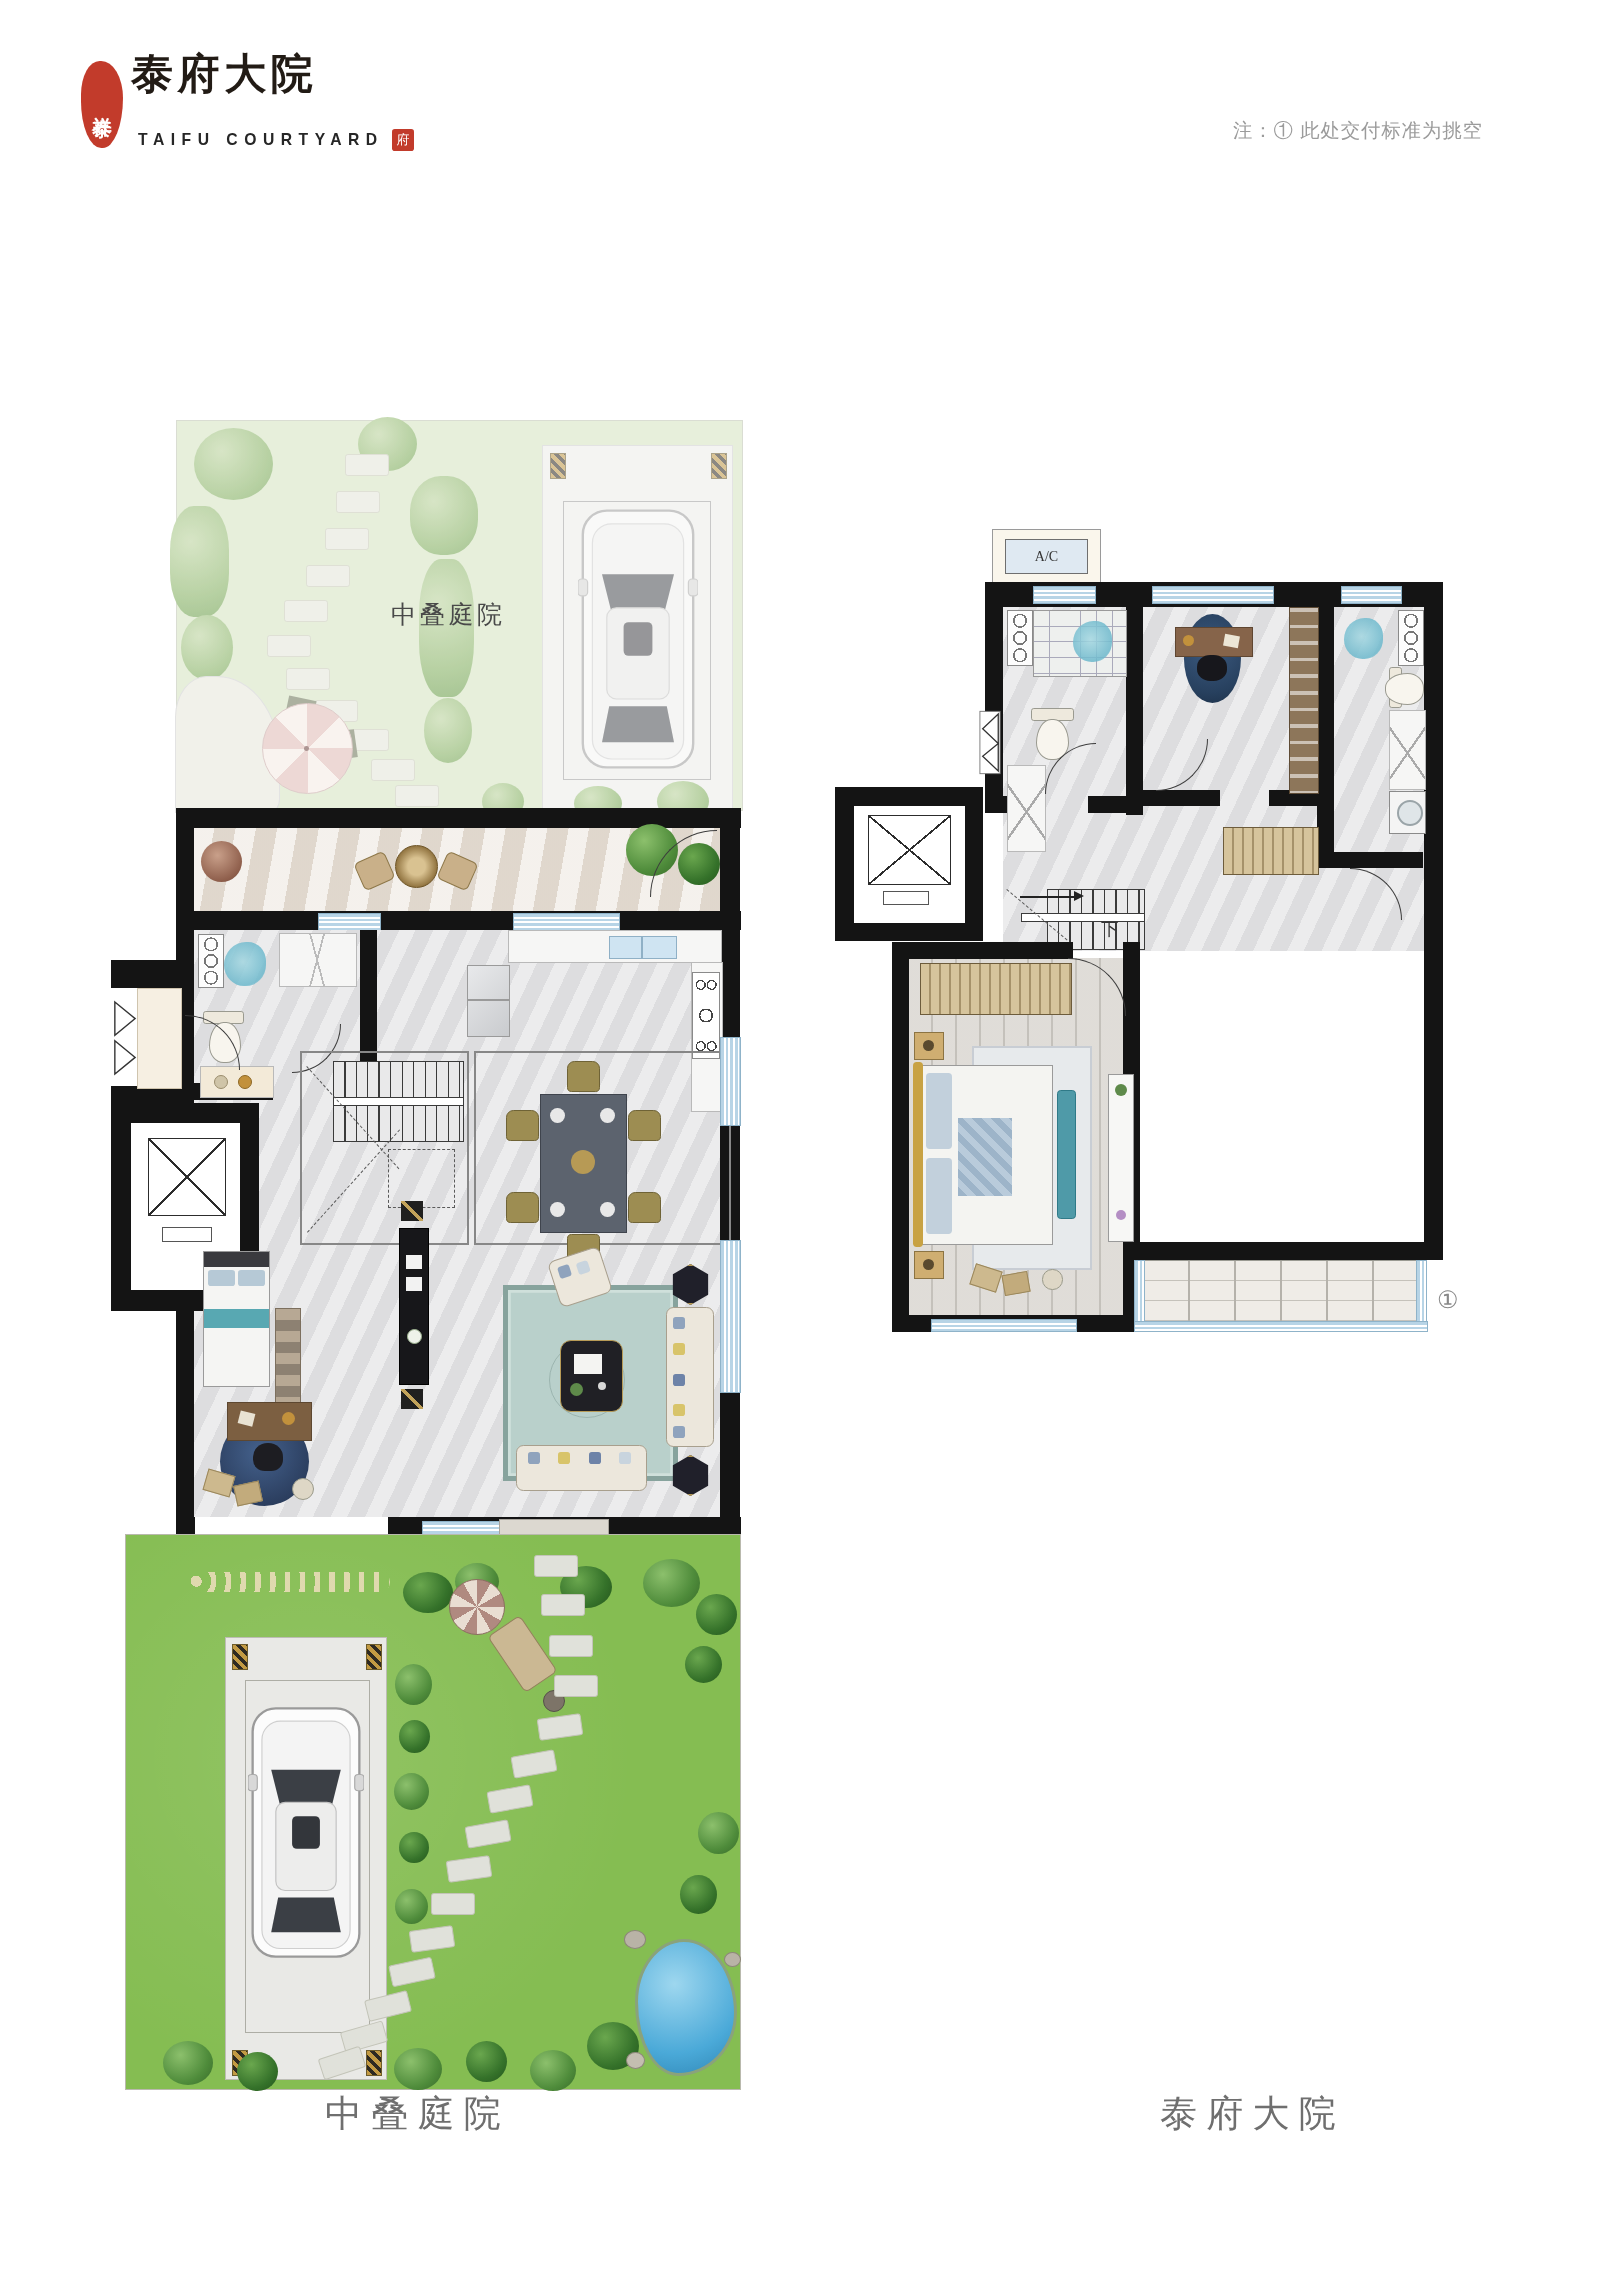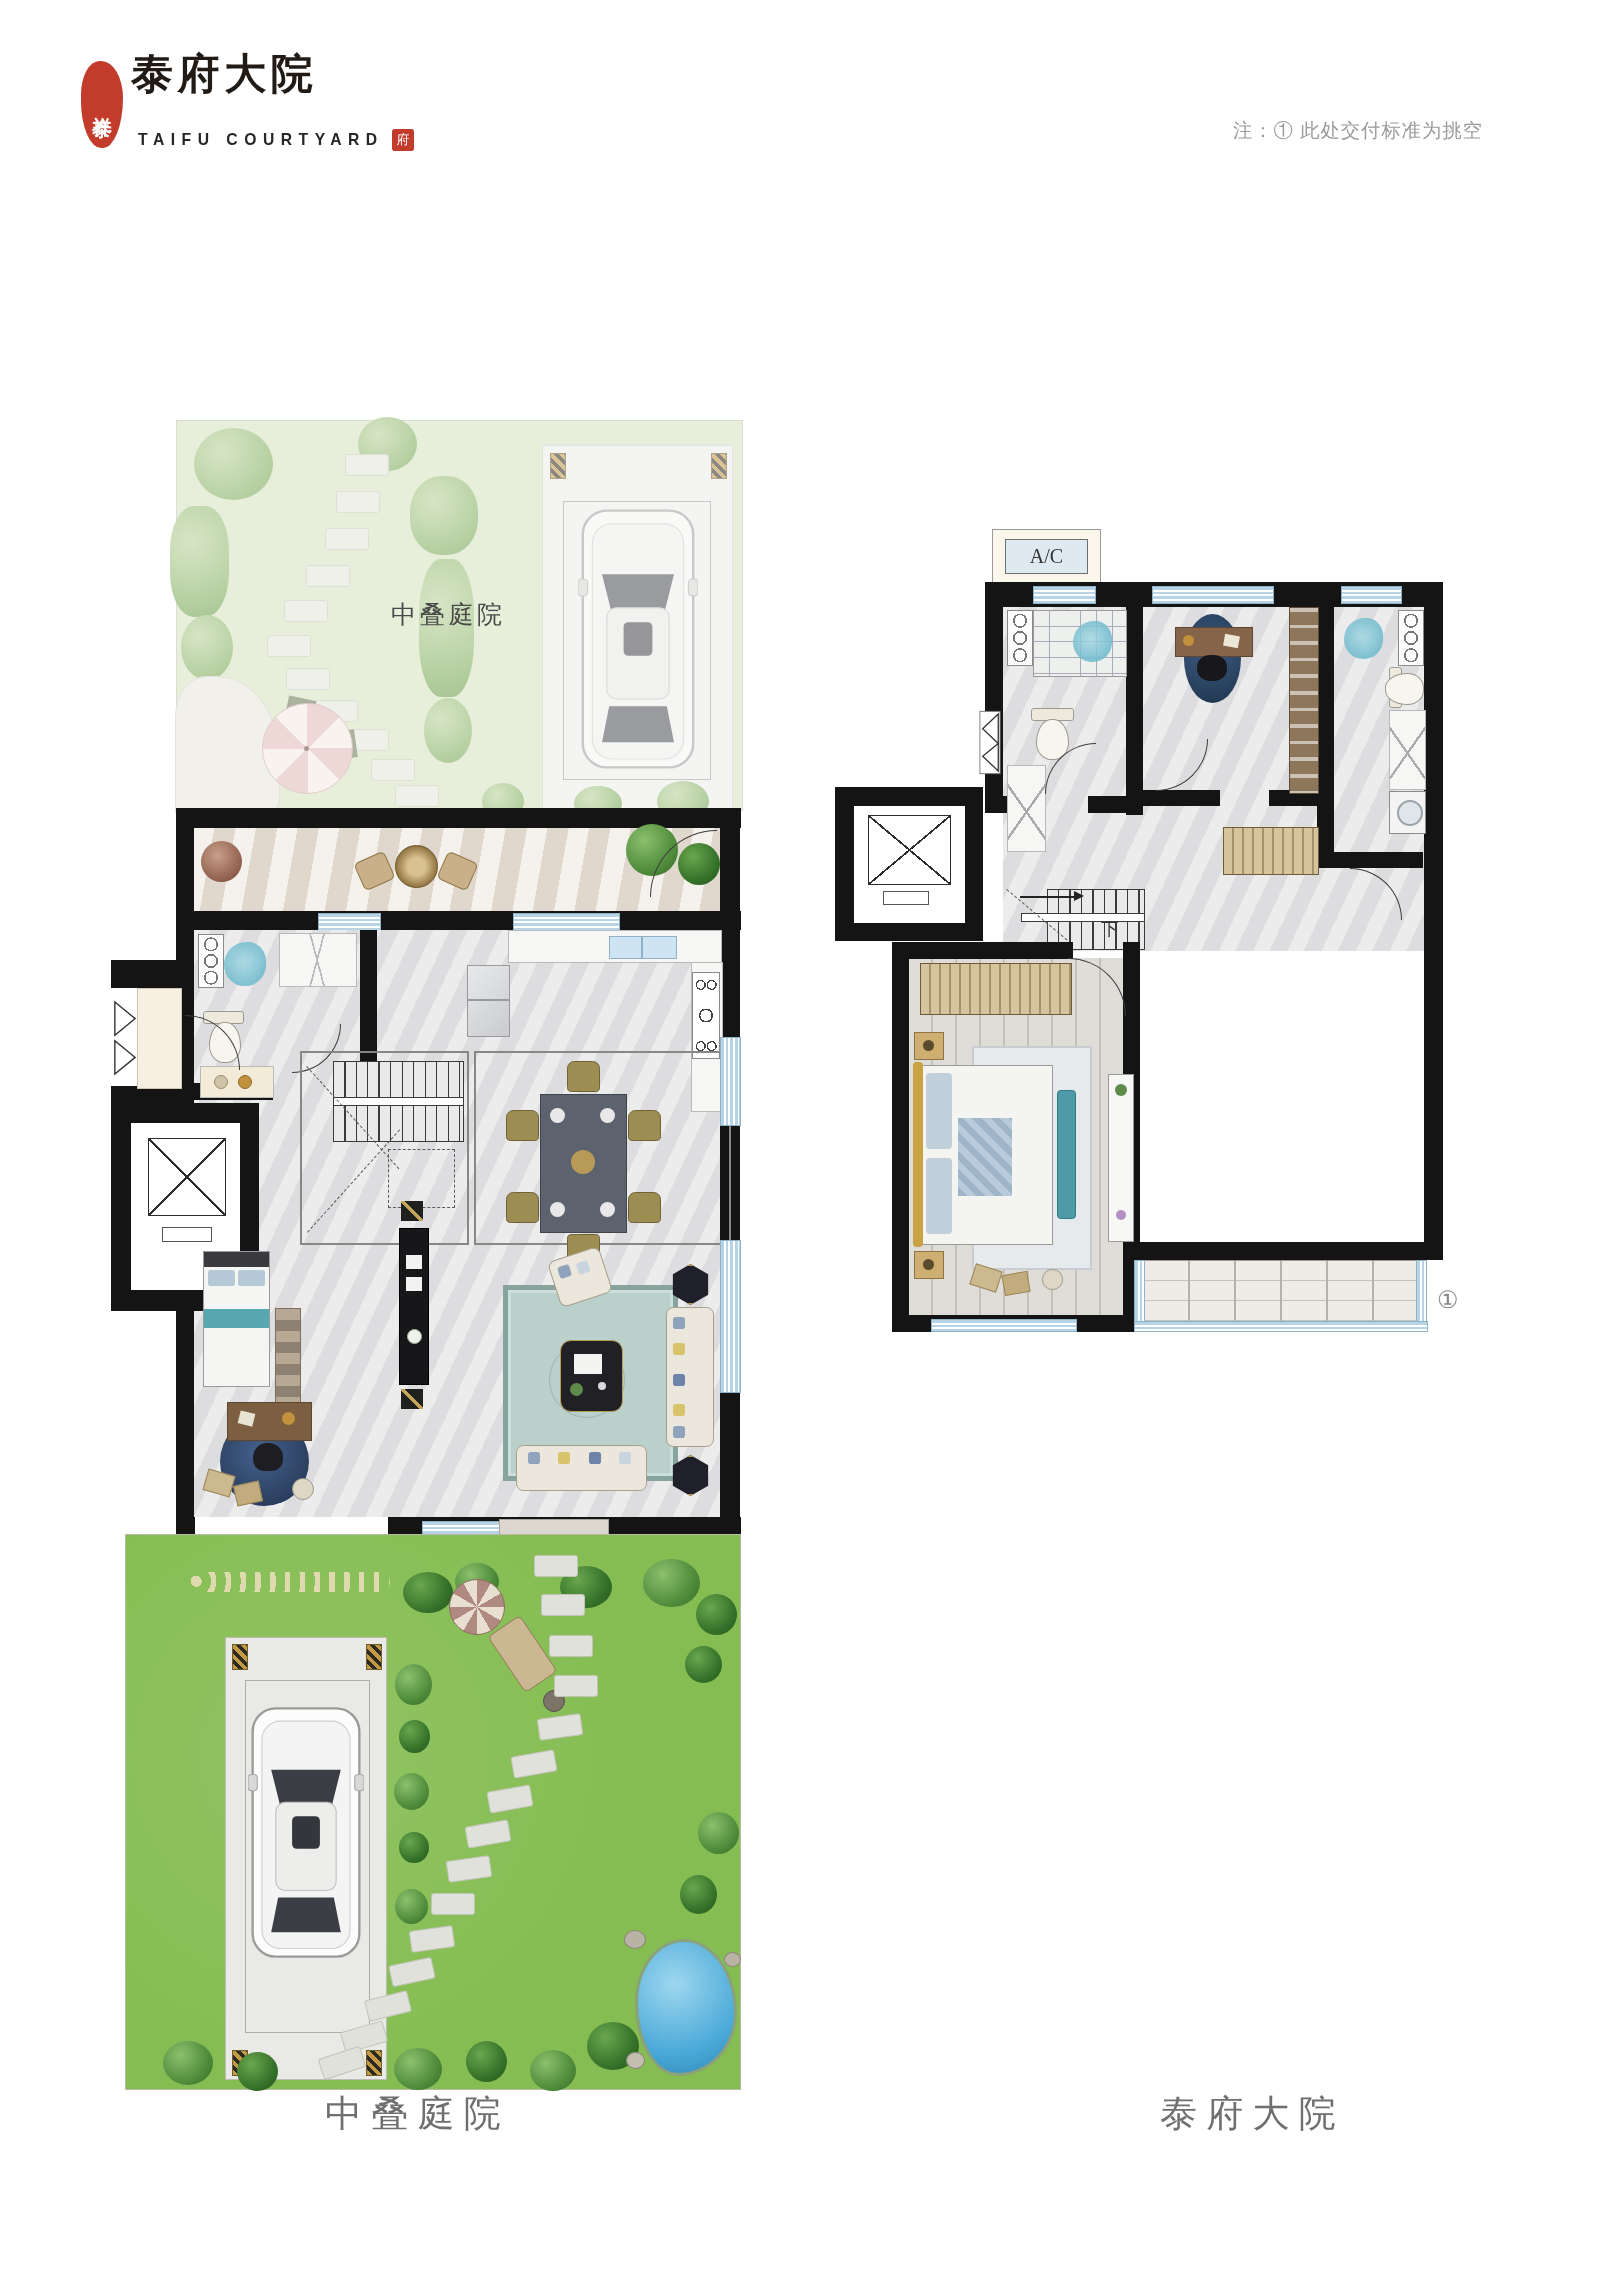--- a/index.html
+++ b/index.html
@@ -335,21 +335,21 @@
       <div class="abs" style="left:598px;top:417px;width:14.8px;height:13px;border-radius:50%;background:#b9b3a6;border:0.9px solid #8d8779;"></div>
     </div>
   </div>
 
   <div class="caption" style="left:279px;top:2089px;">中叠庭院</div>
 
   <div class="abs" style="left:835px;top:529px;width:637px;height:812px;">
 
     <div class="abs" style="left:157px;top:0;width:107px;height:54px;background:#faf6ec;border:0.9px solid #9a9a9a;">
       <div class="abs" style="left:12px;top:9.2px;width:81px;height:33px;background:#dfe9f2;border:1.4px solid #6f6f6f;display:flex;align-items:center;justify-content:center;">
-        <span style="font-family:'Liberation Serif',serif;font-size:20px;color:#333;">A/C</span>
+        <span style="font-family:'Liberation Serif',serif;font-size:14px;color:#333;">A/C</span>
       </div>
     </div>
 
     <div class="w" style="left:150px;top:53px;width:458px;height:25px;"></div>
     <div class="w" style="left:589px;top:53px;width:18.5px;height:678px;"></div>
     <div class="w" style="left:150px;top:53px;width:18.5px;height:231px;"></div>
     <div class="winh" style="left:198px;top:57px;width:61px;height:15.7px;"></div>
     <div class="winh" style="left:317px;top:57px;width:120px;height:15.7px;"></div>
     <div class="winh" style="left:506px;top:57px;width:59px;height:15.7px;"></div>
 

